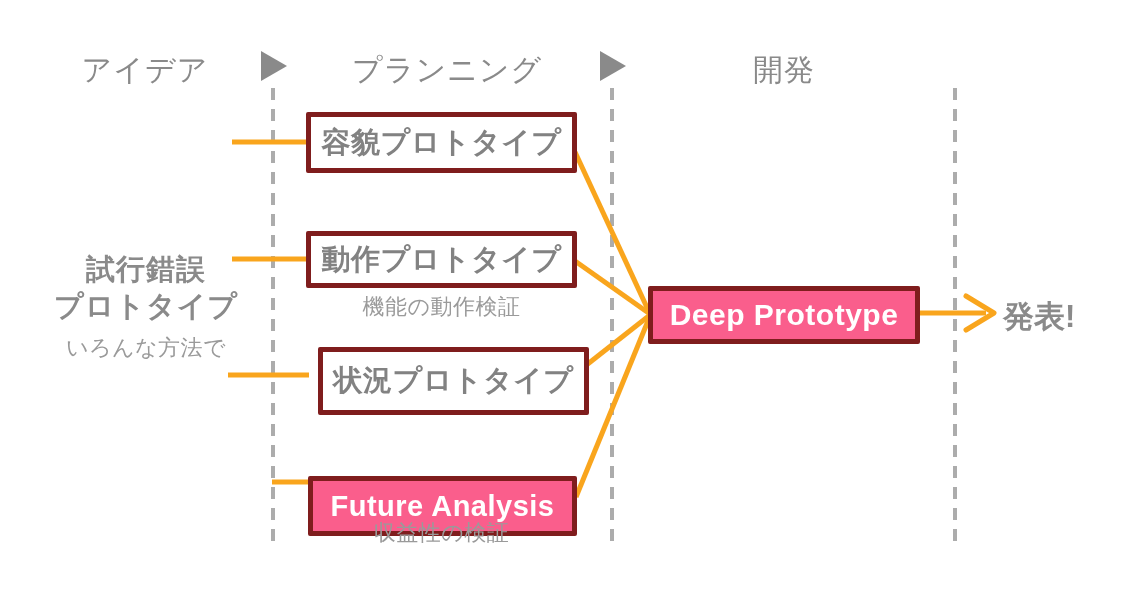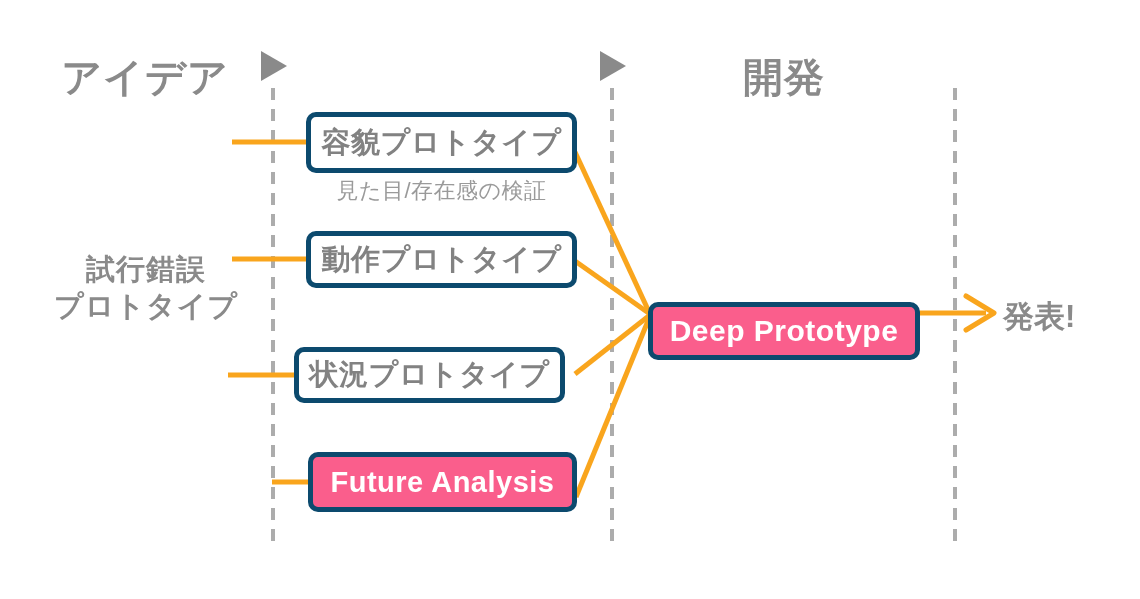--- a/index.html
+++ b/index.html
@@ -6,29 +6,29 @@
   .canvas{
     position:relative;
     width:1140px;height:599px;
     background:#ffffff;
     font-family:"Liberation Sans", sans-serif;
     overflow:hidden;
   }
   .layer{position:absolute;left:0;top:0;}
   .abs{position:absolute;text-align:right;}
   .hdr{
-    font-size:40px;font-weight:bold;color:#8A8A8A;
+    font-size:30px;font-weight:normal;color:#8A8A8A;
     text-align:center;letter-spacing:1px;white-space:nowrap;
   }
   .box{
     position:absolute;
     display:flex;align-items:center;justify-content:center;
     background:#ffffff;
-    border:5px solid #0c4a6e;
-    border-radius:10px;
+    border:5px solid #7f1d1d;
+    border-radius:2px;
     font-size:29px;font-weight:bold;color:#828282;
     white-space:nowrap;
     box-sizing:border-box;
     letter-spacing:0.5px;
   }
   .box.pink{
     background:#FA5E8C;
     color:#ffffff;
   }
   .caption{
@@ -71,35 +71,38 @@
     <line x1="575" y1="152" x2="650" y2="314" stroke="#F9A51D" stroke-width="5"></line>
     <line x1="575" y1="261" x2="650" y2="314" stroke="#F9A51D" stroke-width="5"></line>
     <line x1="575" y1="374" x2="650" y2="315" stroke="#F9A51D" stroke-width="5"></line>
     <line x1="576" y1="497" x2="650" y2="316" stroke="#F9A51D" stroke-width="5"></line>
 
     <line x1="919" y1="313" x2="986" y2="313" stroke="#F9A51D" stroke-width="5"></line>
     <polyline points="966,296 994,313 966,330" fill="none" stroke="#F9A51D" stroke-width="5" stroke-linecap="round" stroke-linejoin="round"></polyline>
   </svg>
 
   <div class="abs hdr" style="left:55px;top:50px;width:180px;">アイデア</div>
+  <div class="abs hdr" style="left:352px;top:50px;width:180px;">プランニング</div>
   <div class="abs hdr" style="left:694px;top:50px;width:180px;">開発</div>
 
   <div class="abs left-title" style="left:30px;top:251px;width:232px;">
     <div>試行錯誤</div>
     <div>プロトタイプ</div>
   </div>
   <div class="abs left-sub" style="left:30px;top:333px;width:232px;">
+    <div>いろんな方法で</div>
   </div>
 
   <div class="box" style="left:306px;top:112px;width:271px;height:61px;">容貌プロトタイプ</div>
-  <div class="caption" style="left:296px;top:176px;width:291px;">見た目/存在感の検証</div>
 
   <div class="box" style="left:306px;top:231px;width:271px;height:57px;">動作プロトタイプ</div>
+  <div class="caption" style="left:296px;top:292px;width:291px;">機能の動作検証</div>
 
-  <div class="box" style="left:294px;top:347px;width:271px;height:56px;">状況プロトタイプ</div>
+  <div class="box" style="left:318px;top:347px;width:271px;height:68px;">状況プロトタイプ</div>
 
-  <div class="box pink" style="left:308px;top:452px;width:269px;height:60px;">Future Analysis</div>
+  <div class="box pink" style="left:308px;top:476px;width:269px;height:60px;">Future Analysis</div>
+  <div class="caption" style="left:296px;top:518px;width:291px;">収益性の検証</div>
 
-  <div class="box pink" style="left:648px;top:286px;width:272px;height:58px;font-size:30px;margin-top:16px;">Deep Prototype</div>
+  <div class="box pink" style="left:648px;top:286px;width:272px;height:58px;font-size:30px;">Deep Prototype</div>
 
   <div class="abs result" style="left:1003px;top:296px;">発表!</div>
 
 </div>
 
 </body></html>

